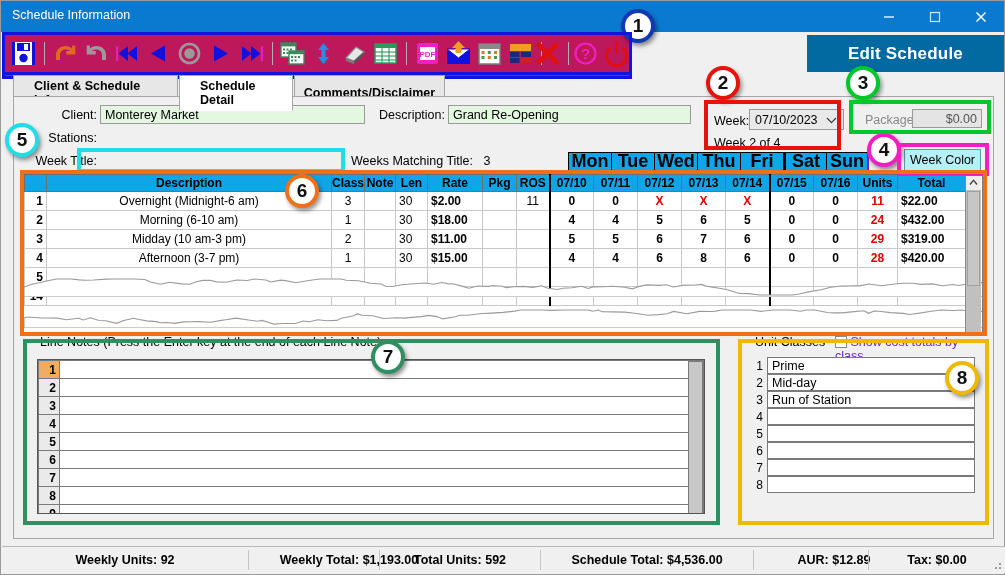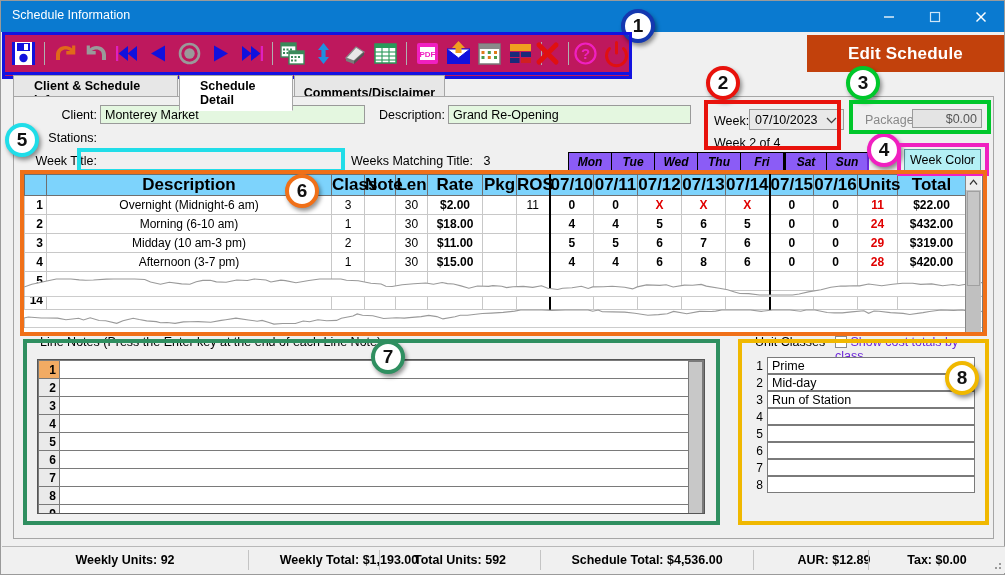--- a/index.html
+++ b/index.html
@@ -20,21 +20,21 @@
 
   
   .toolbar{position:absolute;left:1px;top:31px;width:630px;height:47px;
            background:#be185d;border:3px solid #1313e0;box-sizing:border-box;}
   .tbi{position:absolute;top:4px;width:29px;height:29px;}
   .tbi svg{display:block;}
   .tsep{position:absolute;top:7px;width:1px;height:23px;background:#b0b0b0;}
 
   
   .editsched{position:absolute;left:806px;top:34px;width:197px;height:37px;
-             background:#c2410c;color:#fff;font-size:17px;font-weight:bold;
+             background:#0369a1;color:#fff;font-size:17px;font-weight:bold;
              display:flex;align-items:center;justify-content:center;letter-spacing:.2px;}
 
   
   .tabstrip{position:absolute;left:12px;top:74px;width:981px;height:22px;}
   .tab{position:absolute;top:0;height:36px;background:#e7e7e7;border:1px solid #a6a6a6;
        box-sizing:border-box;display:flex;align-items:center;justify-content:center;
        font-size:12.5px;font-weight:bold;padding:0 20px;}
   .tab.active{background:#fff;border-bottom-color:#fff;z-index:3;}
   .panelbody{position:absolute;left:12px;top:95px;width:981px;height:443px;
              background:#f0f0f0;border:1px solid #a6a6a6;border-top:1px solid #a6a6a6;box-sizing:border-box;}
@@ -45,38 +45,38 @@
        font-size:12.5px;padding:1px 4px;display:flex;align-items:center;color:#000;}
   .fld.white{background:#fff;}
   .fld.gray{background:#e4e4e4;color:#555;justify-content:flex-end;}
 
   .combo{position:absolute;background:#e9e9e9;border:1px solid #9a9a9a;box-sizing:border-box;
          font-size:12.5px;display:flex;align-items:center;padding-left:5px;}
   .combo .chev{position:absolute;right:6px;top:50%;transform:translateY(-50%);}
 
   
   .dayhdr{position:absolute;display:flex;}
-  .dayhdr .d{height:19px;background:#8b5cf6;border:1px solid #000;border-right:none;
+  .dayhdr .d{height:19px;background:#0ea5e9;border:1px solid #000;border-right:none;
              box-sizing:border-box;display:flex;align-items:center;justify-content:center;
-             font-size:12px;font-weight:bold;font-style:italic;}
+             font-size:18px;font-weight:bold;}
   .dayhdr .d.last{border-right:2px solid #6d28d9;}
   .dayhdr .d.thick{border-left:3px solid #000;}
 
   .weekcolor{position:absolute;background:#b4f0f5;border:1px solid #5a9aa0;box-sizing:border-box;
              display:flex;align-items:center;justify-content:center;font-size:12.5px;}
 
   
   .grid{position:absolute;left:22px;top:172px;width:960px;height:160px;
         background:#fff;border:1px solid #7a7a7a;box-sizing:border-box;overflow:hidden;}
   table.g{border-collapse:collapse;table-layout:fixed;width:941px;font-size:12px;}
-  table.g th{background:#7dd3fc;border:1px solid #6f6f6f;height:16px;font-size:17px;font-weight:bold;
+  table.g th{background:#0ea5e9;border:1px solid #6f6f6f;height:16px;font-size:12px;font-weight:bold;
              padding:0;color:#000;}
   table.g td{border:1px solid #c8c8c8;height:18px;padding:0 3px;font-size:12px;
              background:#fff;white-space:nowrap;overflow:hidden;}
-  td.c{text-align:center;} td.r{text-align:center;} td.l{text-align:center;}
+  td.c{text-align:center;} td.r{text-align:left;} td.l{text-align:center;}
   td.rownum{background:#eaeaea;border:1px solid #9a9a9a;text-align:right;font-weight:bold;padding-right:3px;}
   td.ros{background:#e8dd9a;text-align:center;}
   td.grn{background:#ccf5c4;}
   td.cyn{background:#b4ecf5;}
   td.red{color:#e00000;font-weight:bold;}
   td.bold{font-weight:bold;}
   .thickL{border-left:2px solid #000 !important;}
   .gscroll{position:absolute;right:1px;top:1px;width:15px;height:157px;background:#c0c0c0;border-left:1px solid #888;}
   .gscroll .up{position:absolute;left:0;top:0;width:15px;height:15px;background:#ededed;
                display:flex;align-items:center;justify-content:center;}

